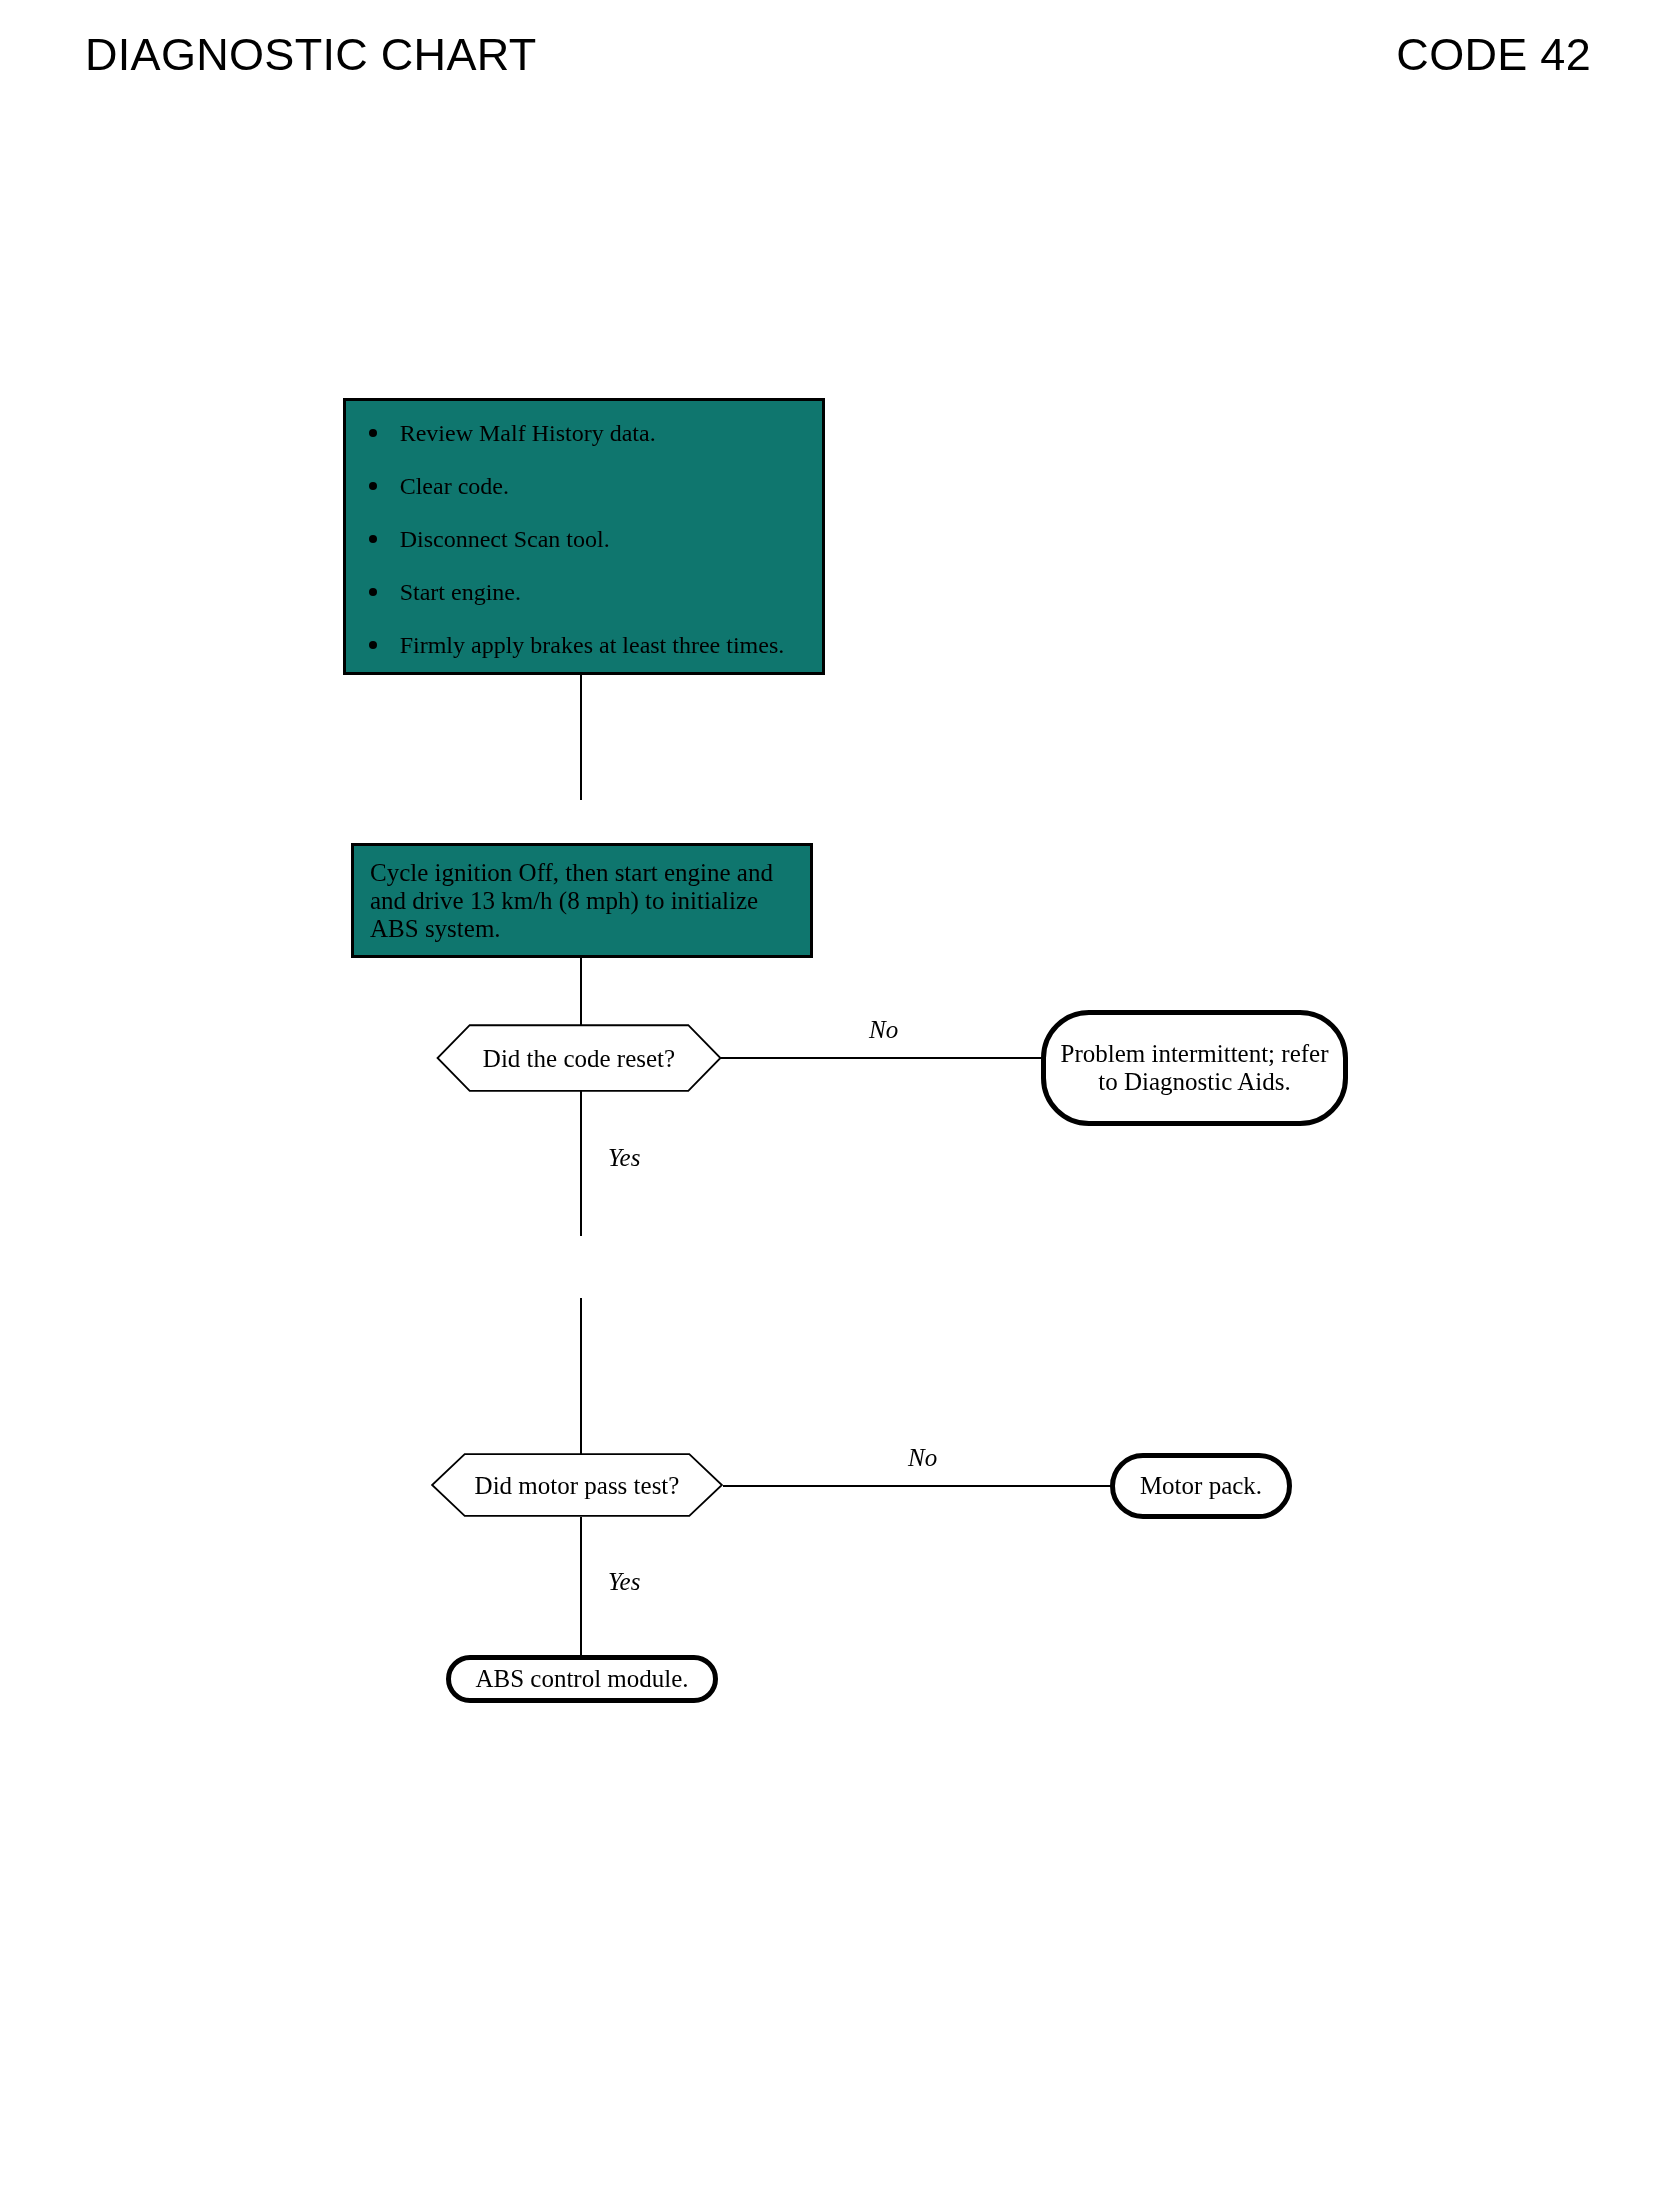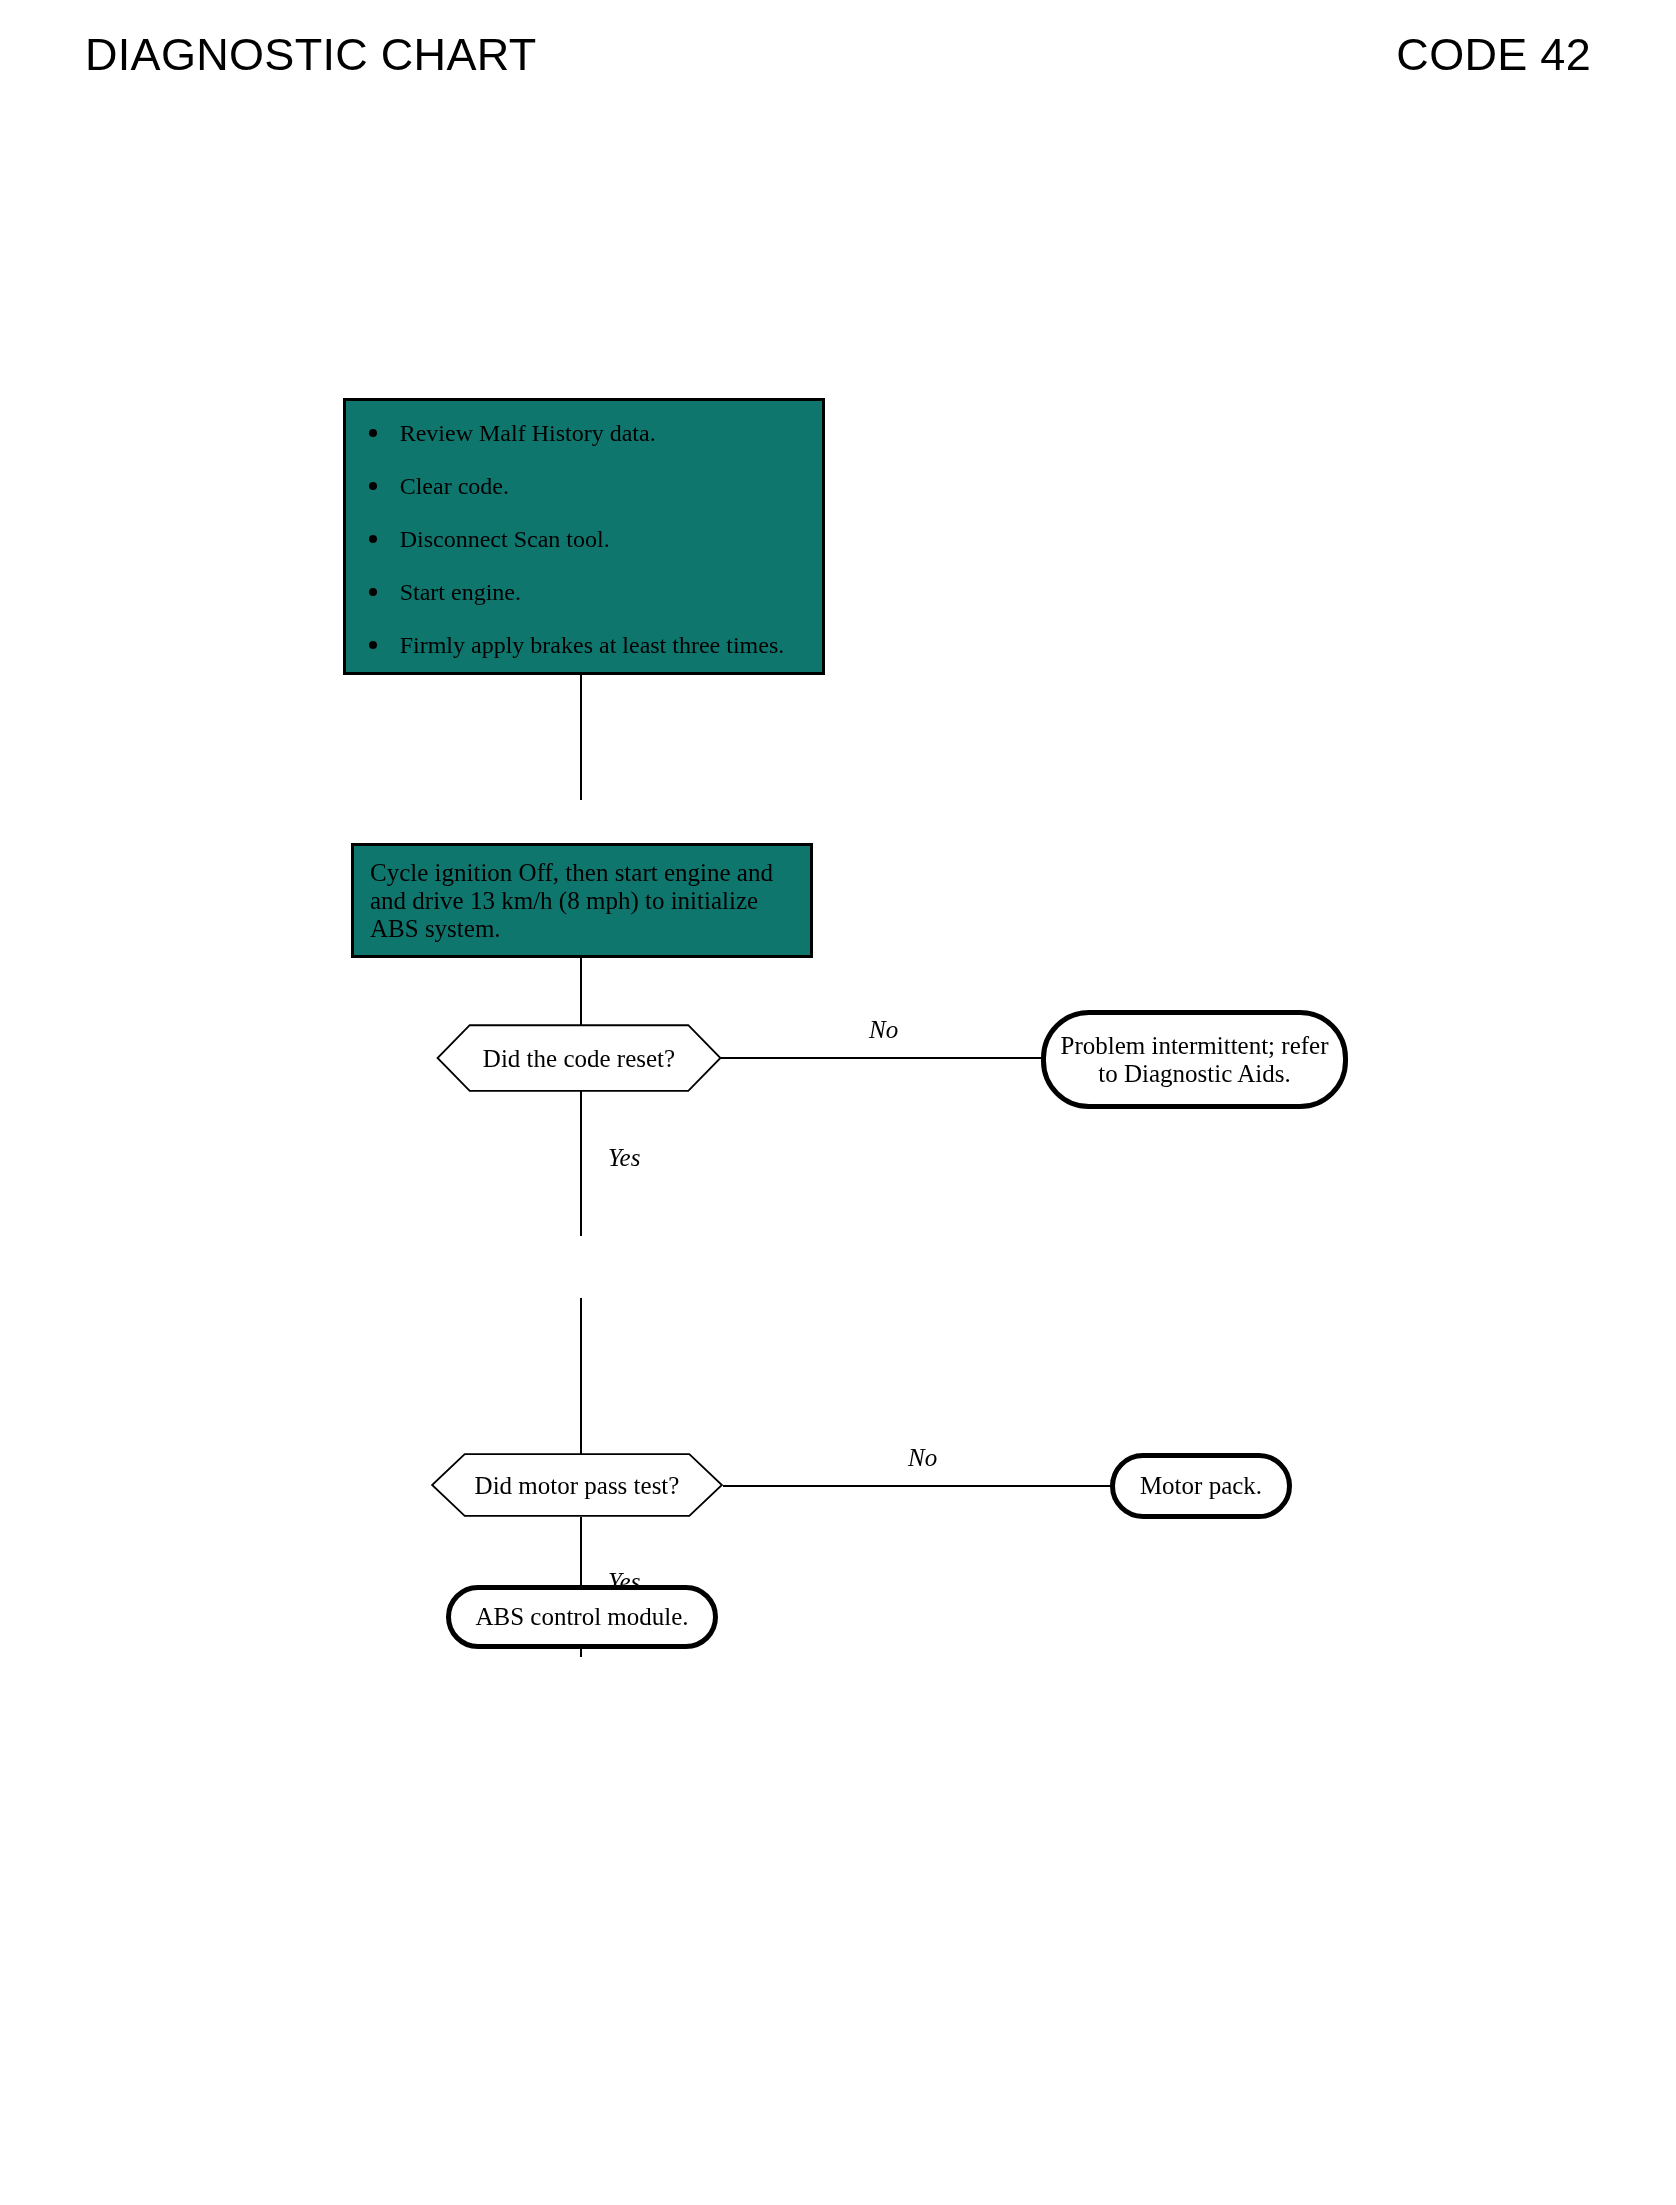--- a/index.html
+++ b/index.html
@@ -212,21 +212,21 @@
     <div class="proc-text">Cycle ignition Off, then start engine and and drive 13 km/h (8 mph) to initialize ABS system.</div>
   </div>
 
   <div class="decision" style="left:436px; top:1024px; width:286px; height:68px;">
     <svg width="286" height="68" viewBox="0 0 470 112">
       <polygon points="55,2 415,2 468,56 415,110 55,110 2,56" fill="#ffffff" stroke="#000000" stroke-width="3"></polygon>
     </svg>
     <div class="dec-label">Did the code reset?</div>
   </div>
 
-  <div class="terminal" style="left:1041px; top:1010px; width:307px; height:99px; border-radius:48px;">
+  <div class="terminal" style="left:1041px; top:1010px; width:307px; height:116px; border-radius:48px;">
     <div class="term-text">Problem intermittent; refer to Diagnostic Aids.</div>
   </div>
 
   <div class="edge-label" style="left:869px; top:1016px;">No</div>
 
   <div class="edge-label" style="left:608px; top:1144px;">Yes</div>
 
 
   <div class="decision" style="left:430px; top:1453px; width:294px; height:64px;">
     <svg width="294" height="64" viewBox="0 0 484 106">
@@ -236,18 +236,18 @@
   </div>
 
   <div class="terminal" style="left:1110px; top:1453px; width:182px; height:66px; border-radius:33px;">
     <div class="term-text">Motor pack.</div>
   </div>
 
   <div class="edge-label" style="left:908px; top:1444px;">No</div>
 
   <div class="edge-label" style="left:608px; top:1568px;">Yes</div>
 
-  <div class="terminal" style="left:446px; top:1585px; width:272px; height:64px; border-radius:33px;">
+  <div class="terminal" style="left:446px; top:1655px; width:272px; height:48px; border-radius:33px;">
     <div class="term-text">ABS control module.</div>
   </div>
 
 </div>
 
 
 </body></html>

